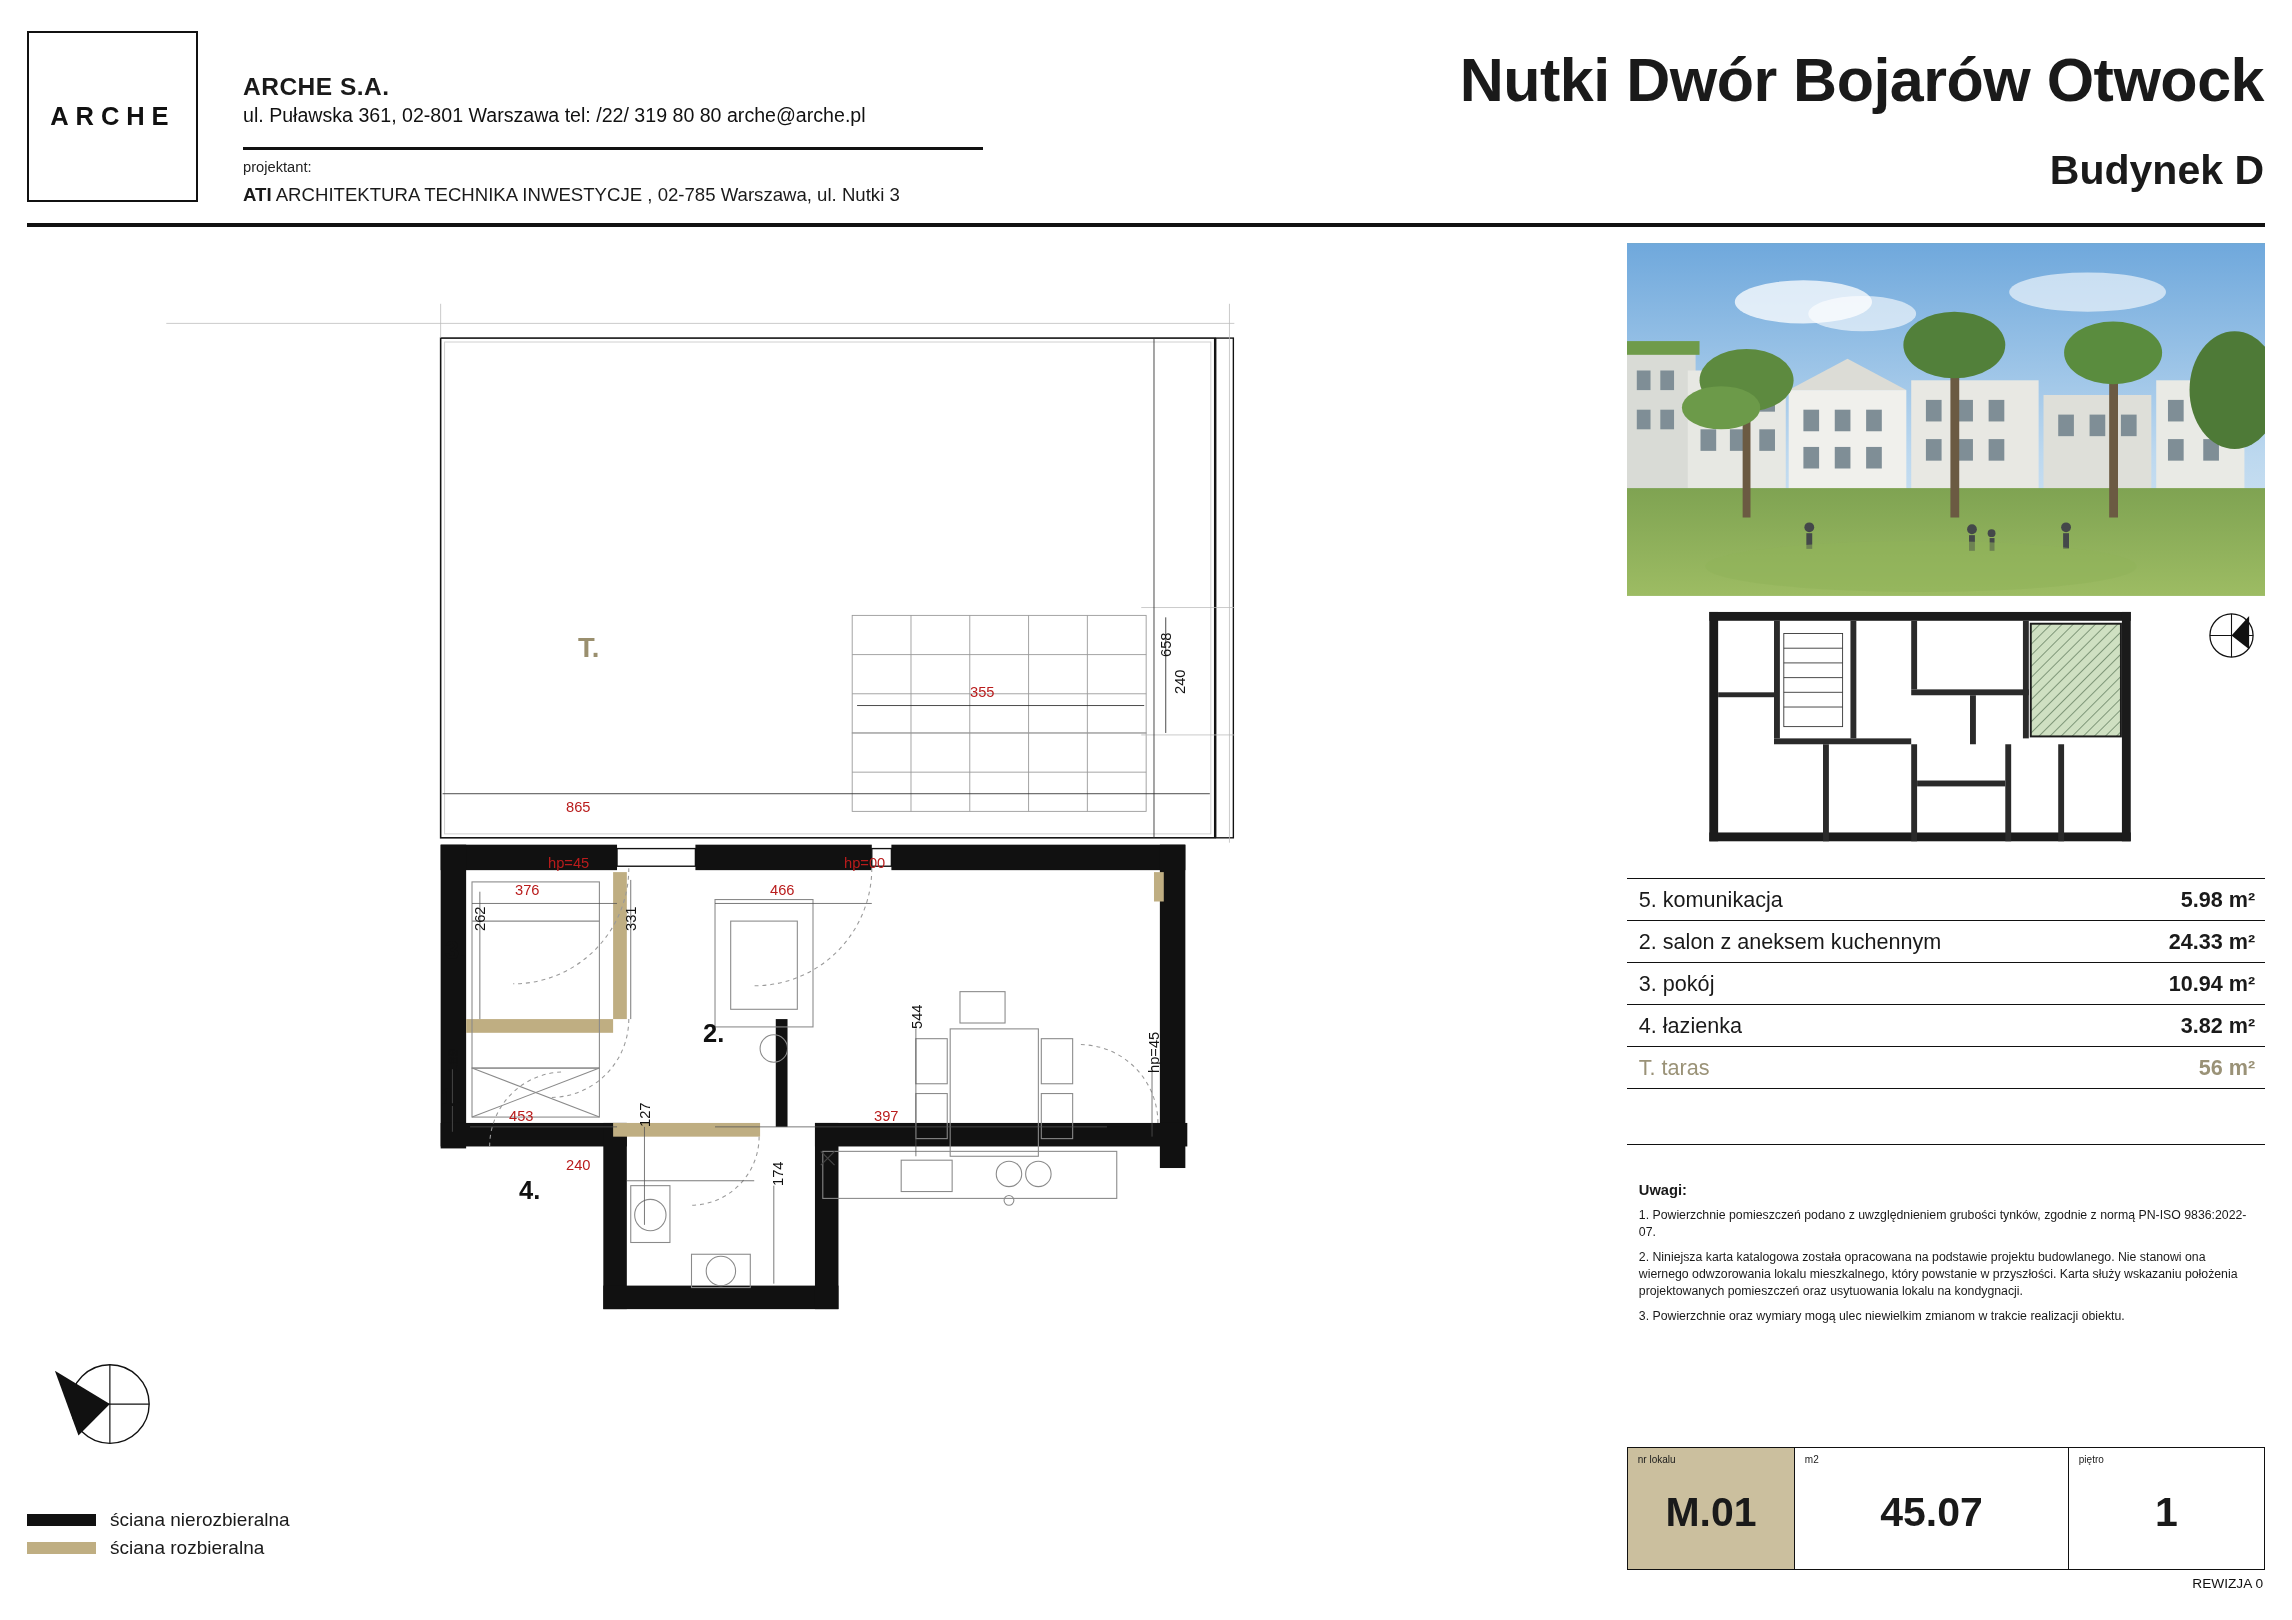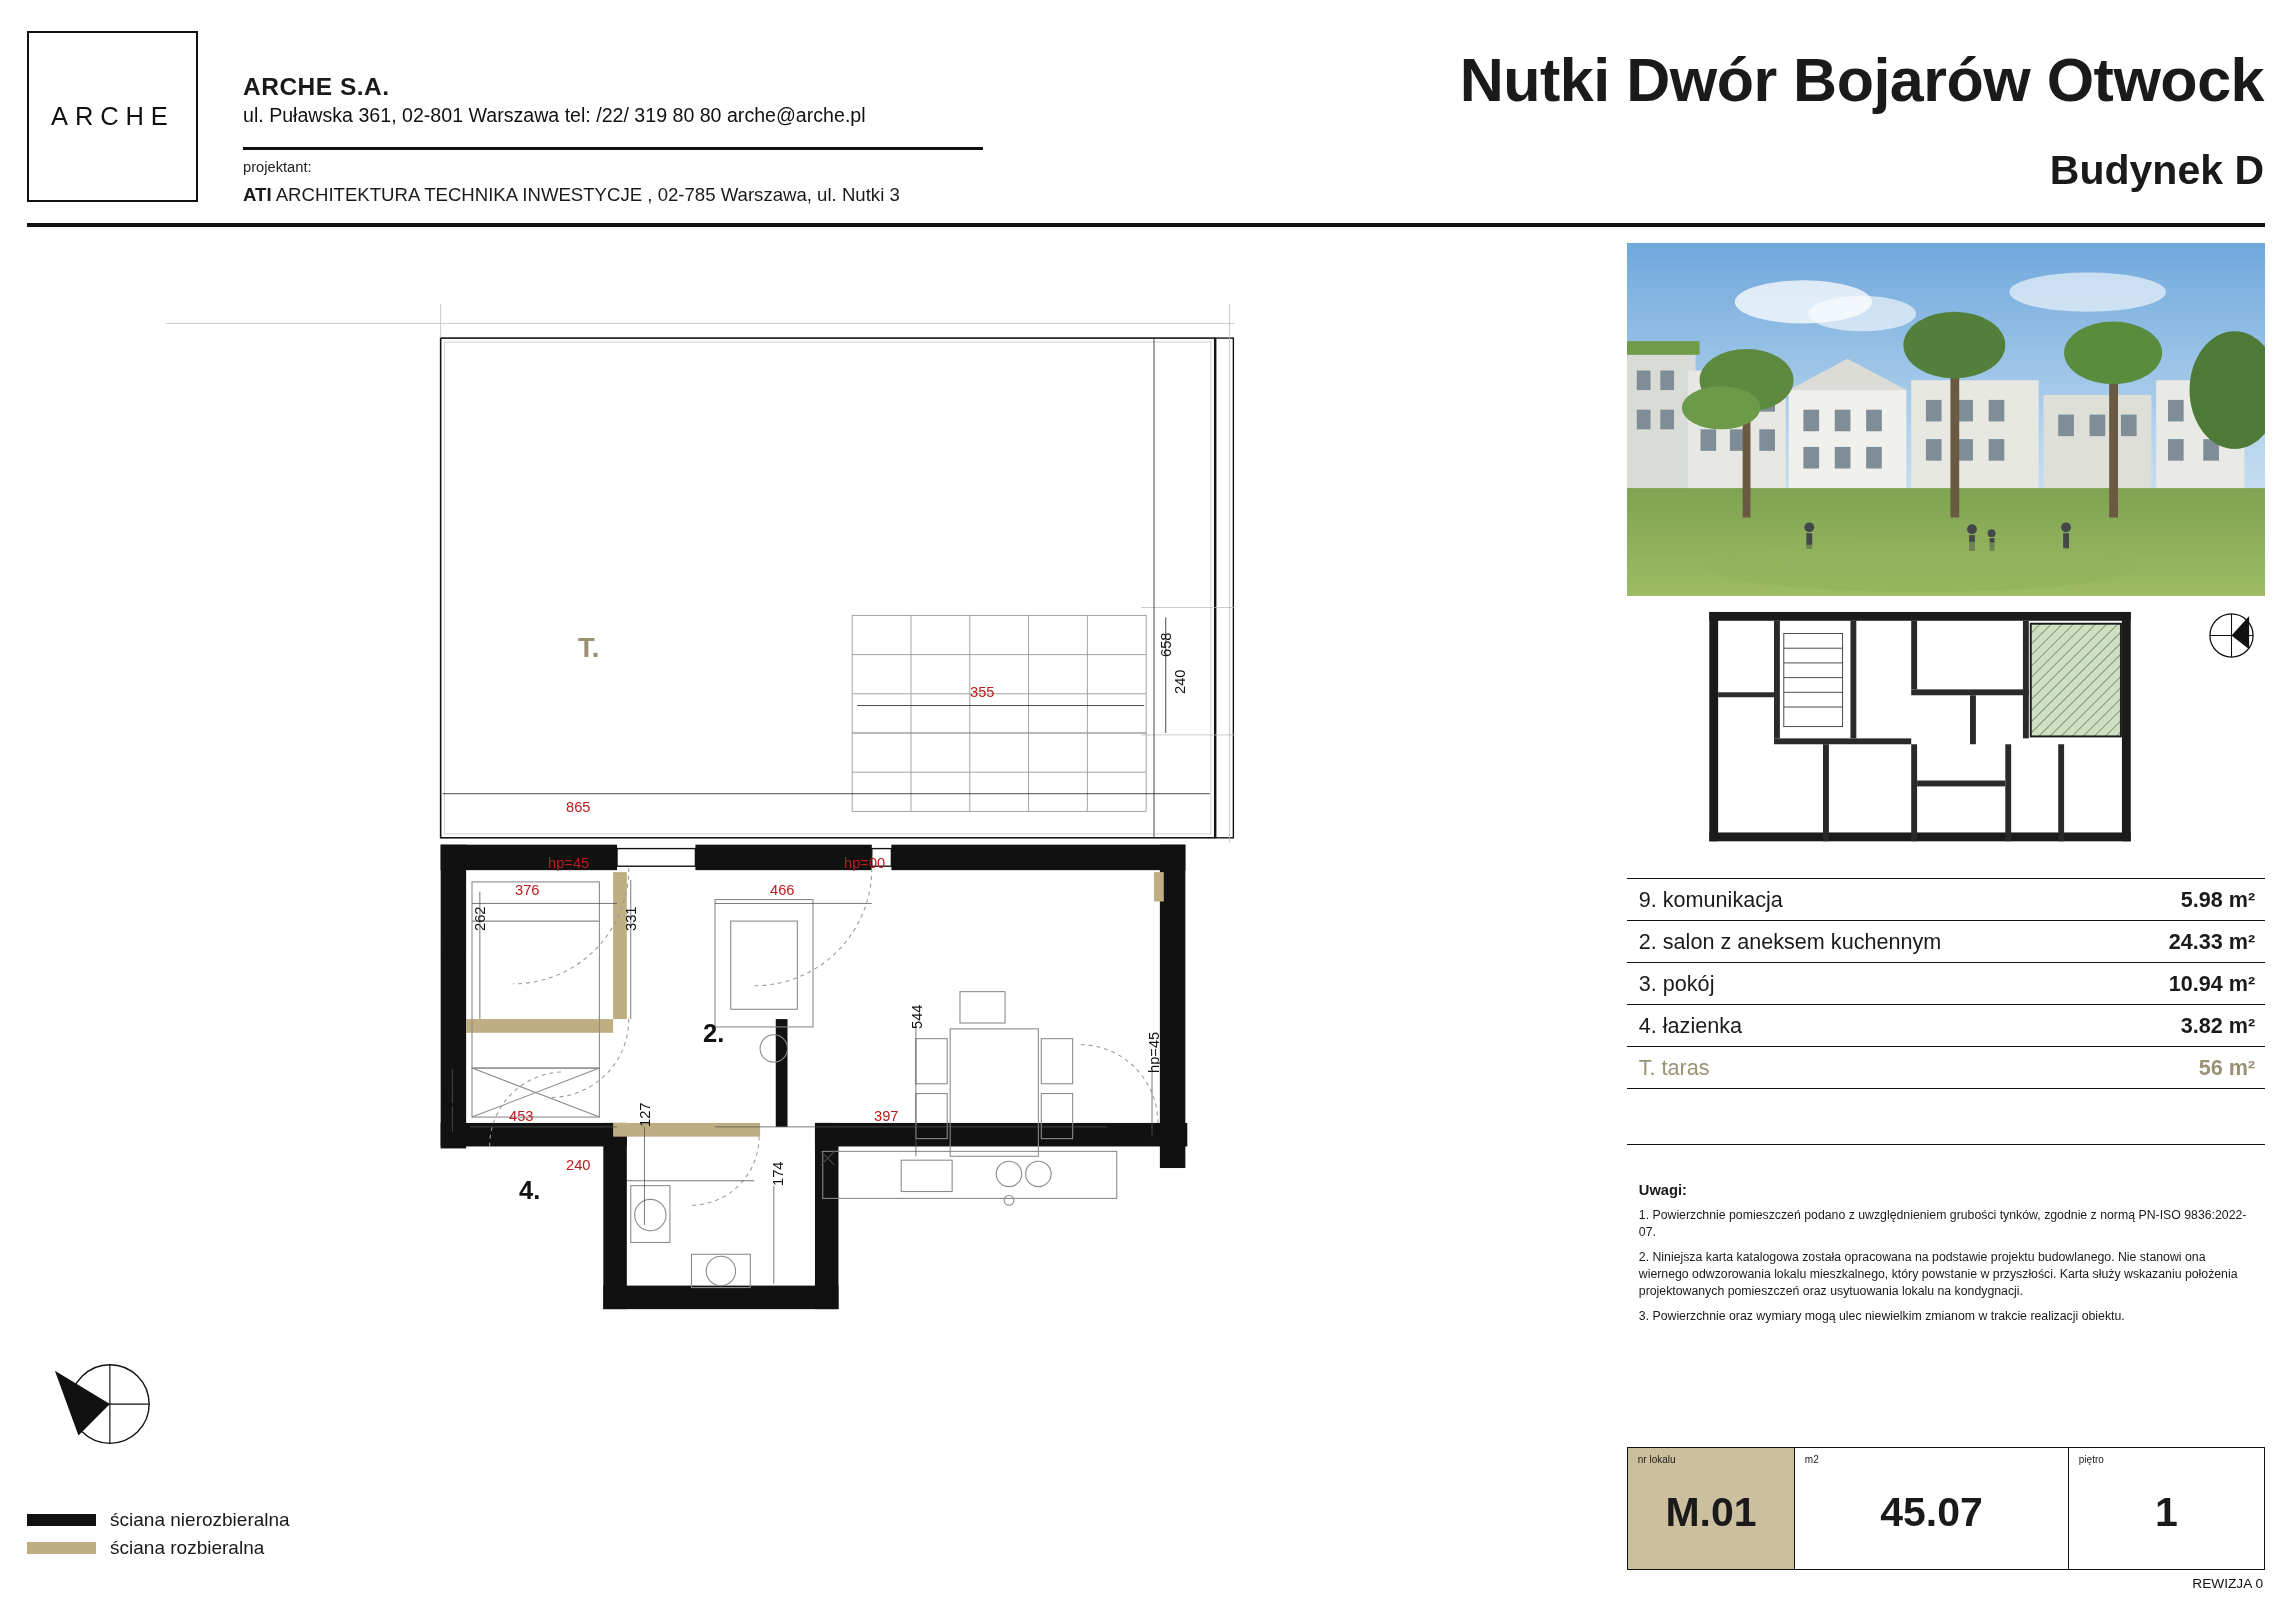--- a/index.html
+++ b/index.html
@@ -30,21 +30,21 @@
     left: 27.4px; top: 31px;
     width: 167px; height: 167px;
     border: 2.9px solid #111;
     display: flex;
     align-items: center;
     justify-content: center;
   }
   #logo-text {
     font-size: 25.5px;
     letter-spacing: 6.9px;
-    font-weight: 400;
+    font-weight: 700;
     color: #111;
   }
   #company-block {
     position: absolute;
     left: 243px; top: 73px;
     width: 745px;
   }
   #company-name {
     font-size: 24.5px;
     font-weight: bold;
@@ -588,21 +588,21 @@
       <svg id="keyplan-compass" viewBox="0 0 52 52">
         <circle cx="26" cy="26" r="22" fill="none" stroke="#111" stroke-width="1.3"></circle>
         <line x1="4" y1="26" x2="48" y2="26" stroke="#111" stroke-width="1.1"></line>
         <line x1="26" y1="4" x2="26" y2="48" stroke="#111" stroke-width="1.1"></line>
         <path d="M44 6 L26 26 L44 40 Z" fill="#111"></path>
       </svg>
     </div>
 
     <div id="room-table">
       <div class="room-row">
-        <span class="r-name">9. komunikacja</span>
+        <span class="r-name">5. komunikacja</span>
         <span class="r-area">5.98 m²</span>
       </div>
       <div class="room-row">
         <span class="r-name">2. salon z aneksem kuchennym</span>
         <span class="r-area">24.33 m²</span>
       </div>
       <div class="room-row">
         <span class="r-name">3. pokój</span>
         <span class="r-area">10.94 m²</span>
       </div>

